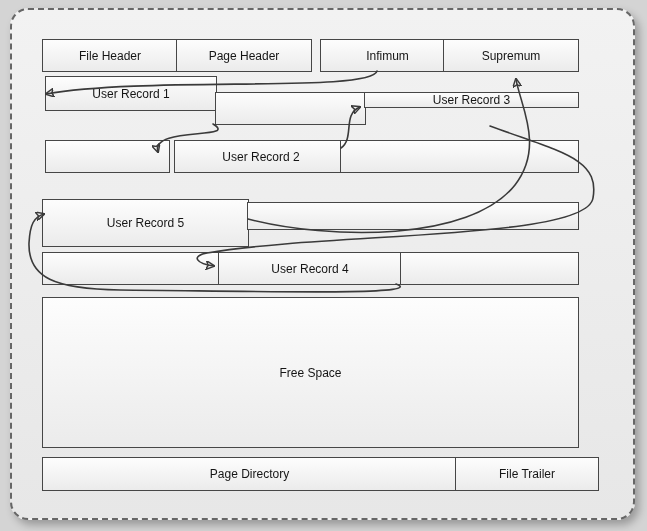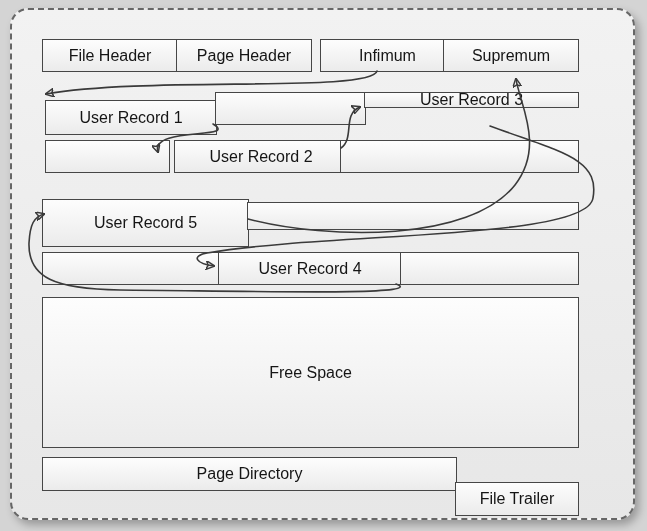--- a/index.html
+++ b/index.html
@@ -21,21 +21,21 @@
     border-radius:18px;
     background:linear-gradient(180deg,var(--canvas-fill-top,#f2f2f2),var(--canvas-fill-bottom,#e7e7e7));
     box-shadow:4px 5px 8px rgba(0,0,0,0.28);
   }
   .box{
     position:absolute;
     box-sizing:border-box;
     border:1.5px solid var(--box-border,#464646);
     background:linear-gradient(180deg,var(--box-fill-top,#fdfdfd),var(--box-fill-bottom,#ebebeb));
     display:flex;align-items:center;justify-content:center;
-    font-size:16px;
+    font-size:12px;
     color:var(--text,#151515);
     white-space:nowrap;
   }
   #arrow-layer{
     position:absolute;left:0;top:0;width:647px;height:531px;
     pointer-events:none;
   }
   #arrow-layer path{
     fill:none;
     stroke:var(--arrow,#3a3a3a);
@@ -48,39 +48,39 @@
 
 <div id="canvas">
 
   <div id="frame"></div>
 
   <div class="box" style="left:42px;top:39px;width:136px;height:33px">File Header</div>
   <div class="box" style="left:176px;top:39px;width:136px;height:33px">Page Header</div>
   <div class="box" style="left:320px;top:39px;width:135px;height:33px">Infimum</div>
   <div class="box" style="left:443px;top:39px;width:136px;height:33px">Supremum</div>
 
-  <div class="box" style="left:45px;top:100px;width:172px;height:35px">User Record 1</div>
+  <div class="box" style="left:45px;top:76px;width:172px;height:35px">User Record 1</div>
   <div class="box" style="left:215px;top:92px;width:151px;height:33px"></div>
   <div class="box" style="left:364px;top:92px;width:215px;height:16px">User Record 3</div>
 
   <div class="box" style="left:45px;top:140px;width:125px;height:33px"></div>
   <div class="box" style="left:174px;top:140px;width:174px;height:33px">User Record 2</div>
   <div class="box" style="left:340px;top:140px;width:239px;height:33px"></div>
 
   <div class="box" style="left:42px;top:199px;width:207px;height:48px">User Record 5</div>
   <div class="box" style="left:247px;top:202px;width:332px;height:28px"></div>
 
   <div class="box" style="left:42px;top:252px;width:178px;height:33px"></div>
   <div class="box" style="left:218px;top:252px;width:184px;height:33px">User Record 4</div>
   <div class="box" style="left:400px;top:252px;width:179px;height:33px"></div>
 
   <div class="box" style="left:42px;top:297px;width:537px;height:151px">Free Space</div>
 
   <div class="box" style="left:42px;top:457px;width:415px;height:34px">Page Directory</div>
-  <div class="box" style="left:455px;top:482px;width:124px;height:34px">File Trailer</div>
+  <div class="box" style="left:455px;top:457px;width:144px;height:34px">File Trailer</div>
 
   <svg id="arrow-layer" viewBox="0 0 647 531" xmlns="http://www.w3.org/2000/svg">
     <defs>
       <marker id="arrowhead" viewBox="0 0 10 10" refX="9" refY="5" markerWidth="9" markerHeight="9" markerUnits="userSpaceOnUse" orient="auto">
         <path d="M 0 0 L 10 5 L 0 10 L 2.5 5 Z" fill="#3a3a3a" stroke="none"></path>
       </marker>
     </defs>
   <path d="M 377 71 C 372 93 150 76 46 94" marker-end="url(#arrowhead)"></path>
       <path d="M 213 124 C 240 140 150 126 158 152" marker-end="url(#arrowhead)"></path>
       <path d="M 341 148 C 355 138 342 114 360 107" marker-end="url(#arrowhead)"></path>

